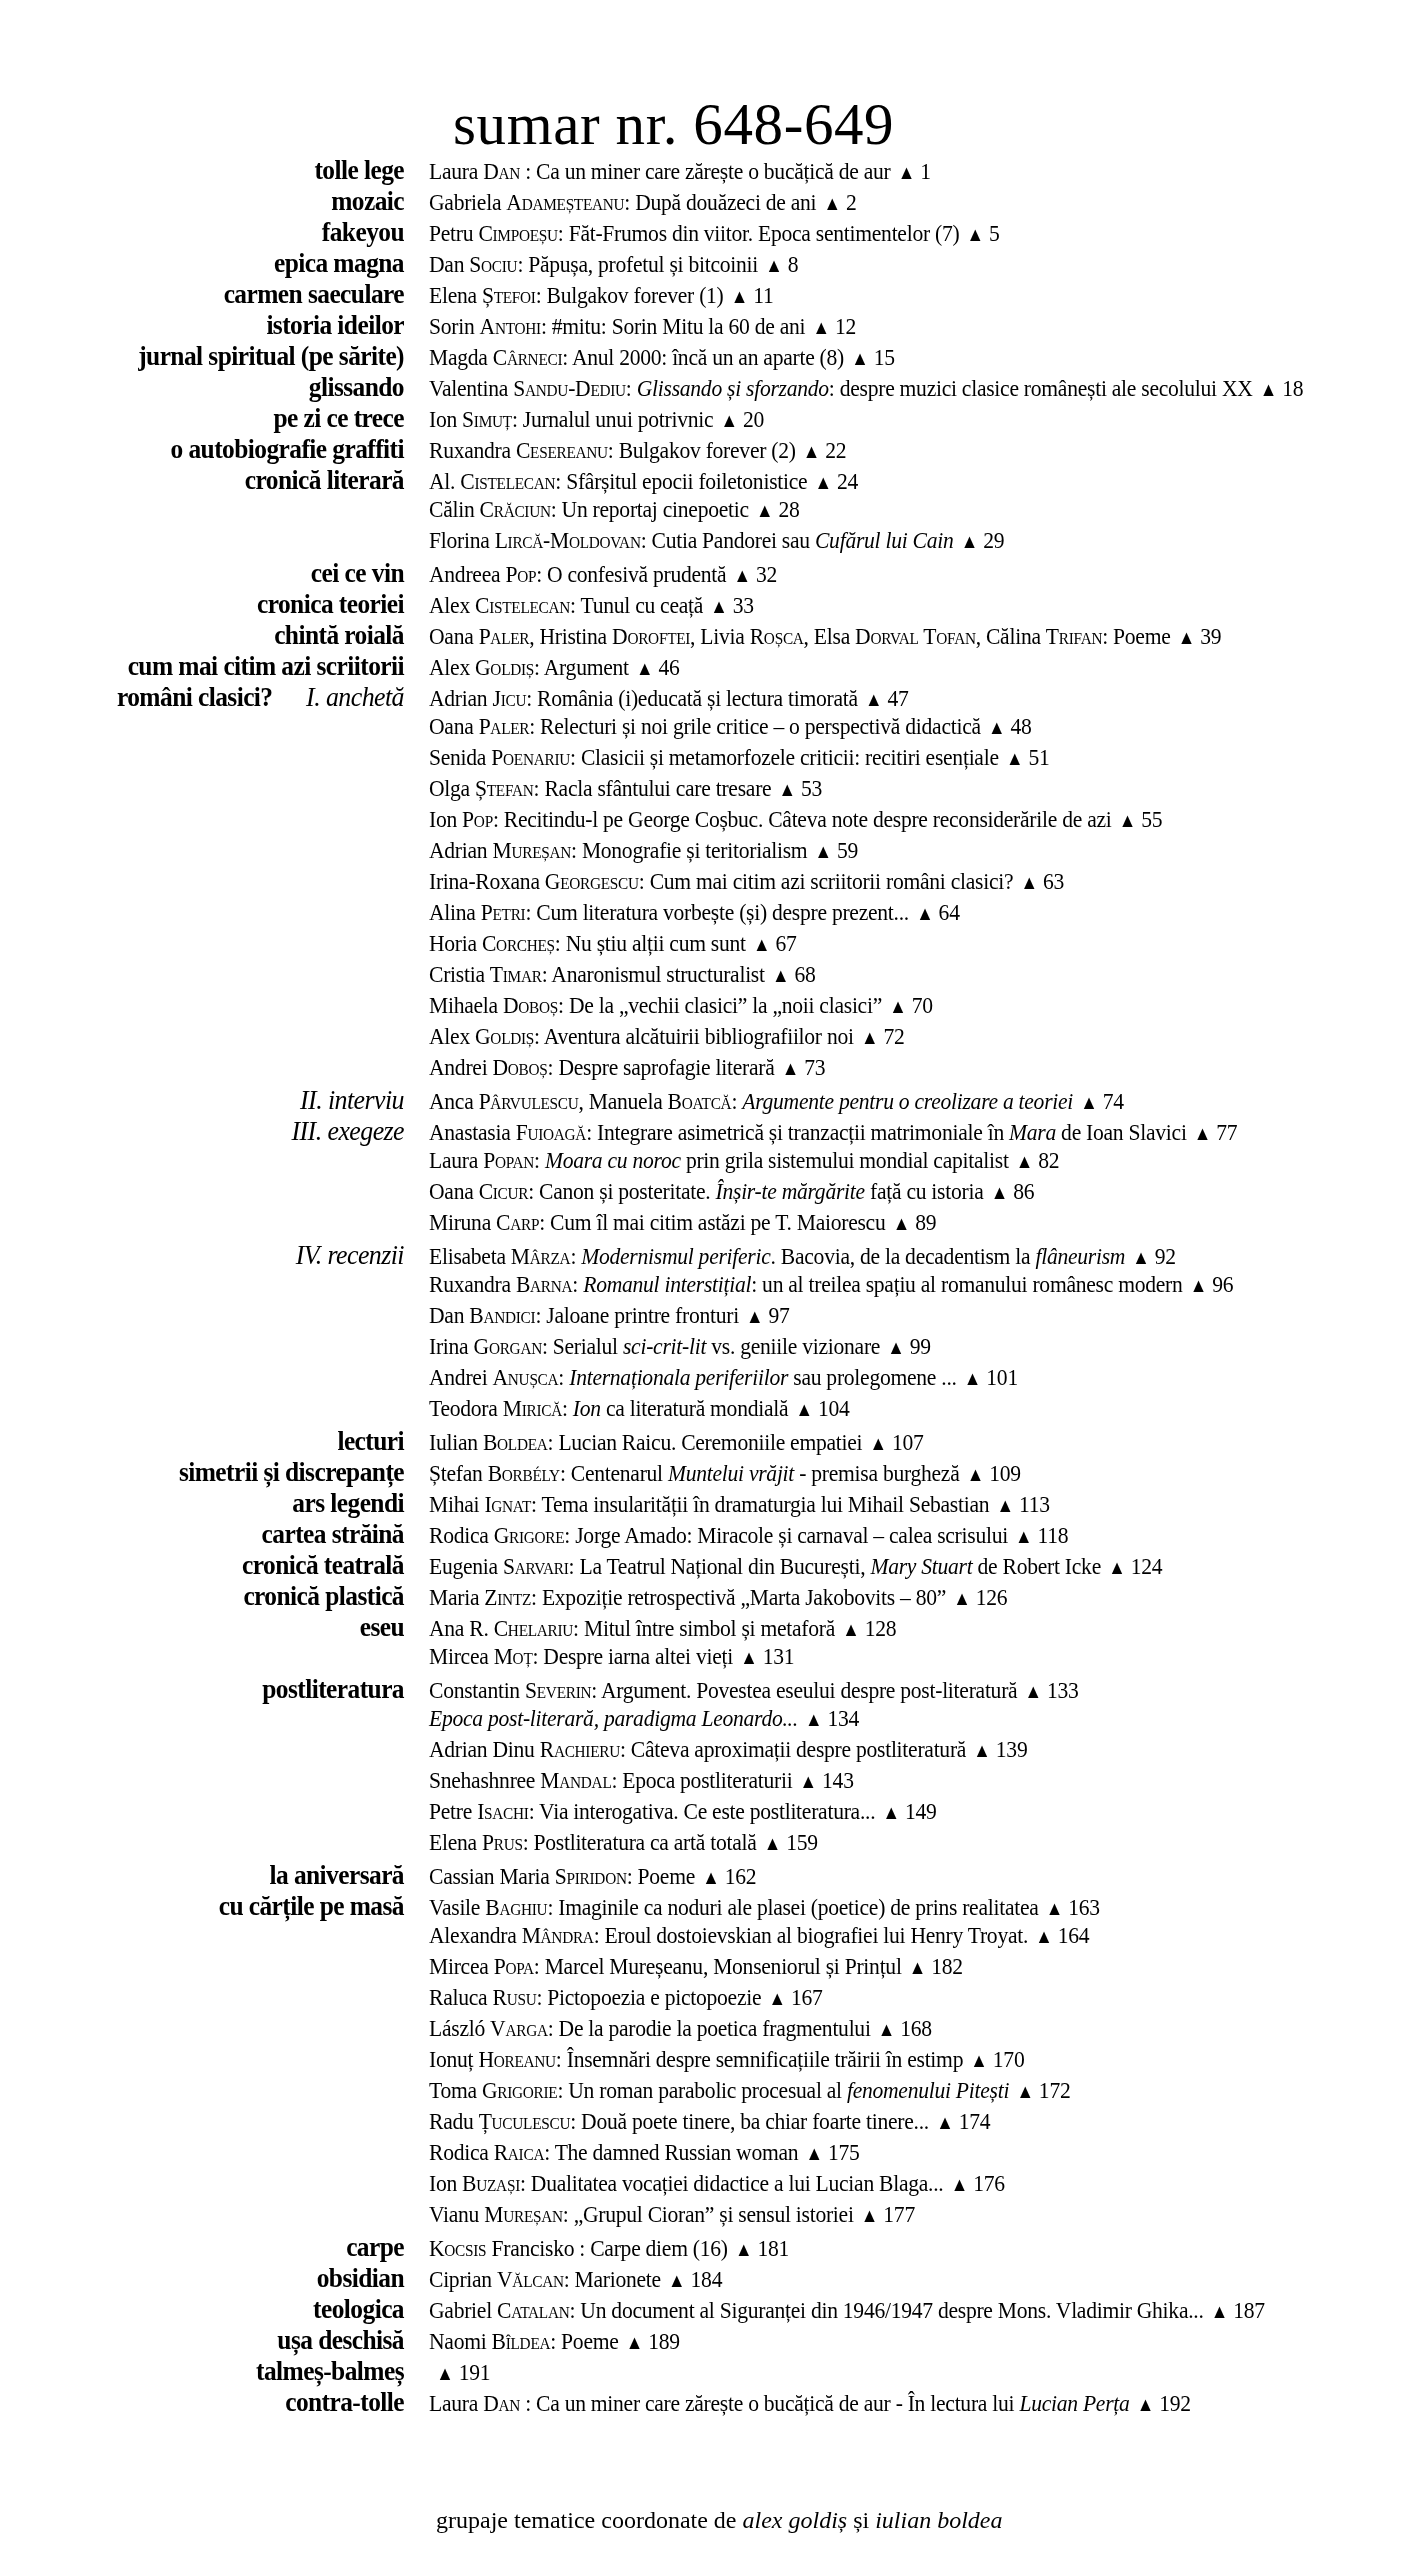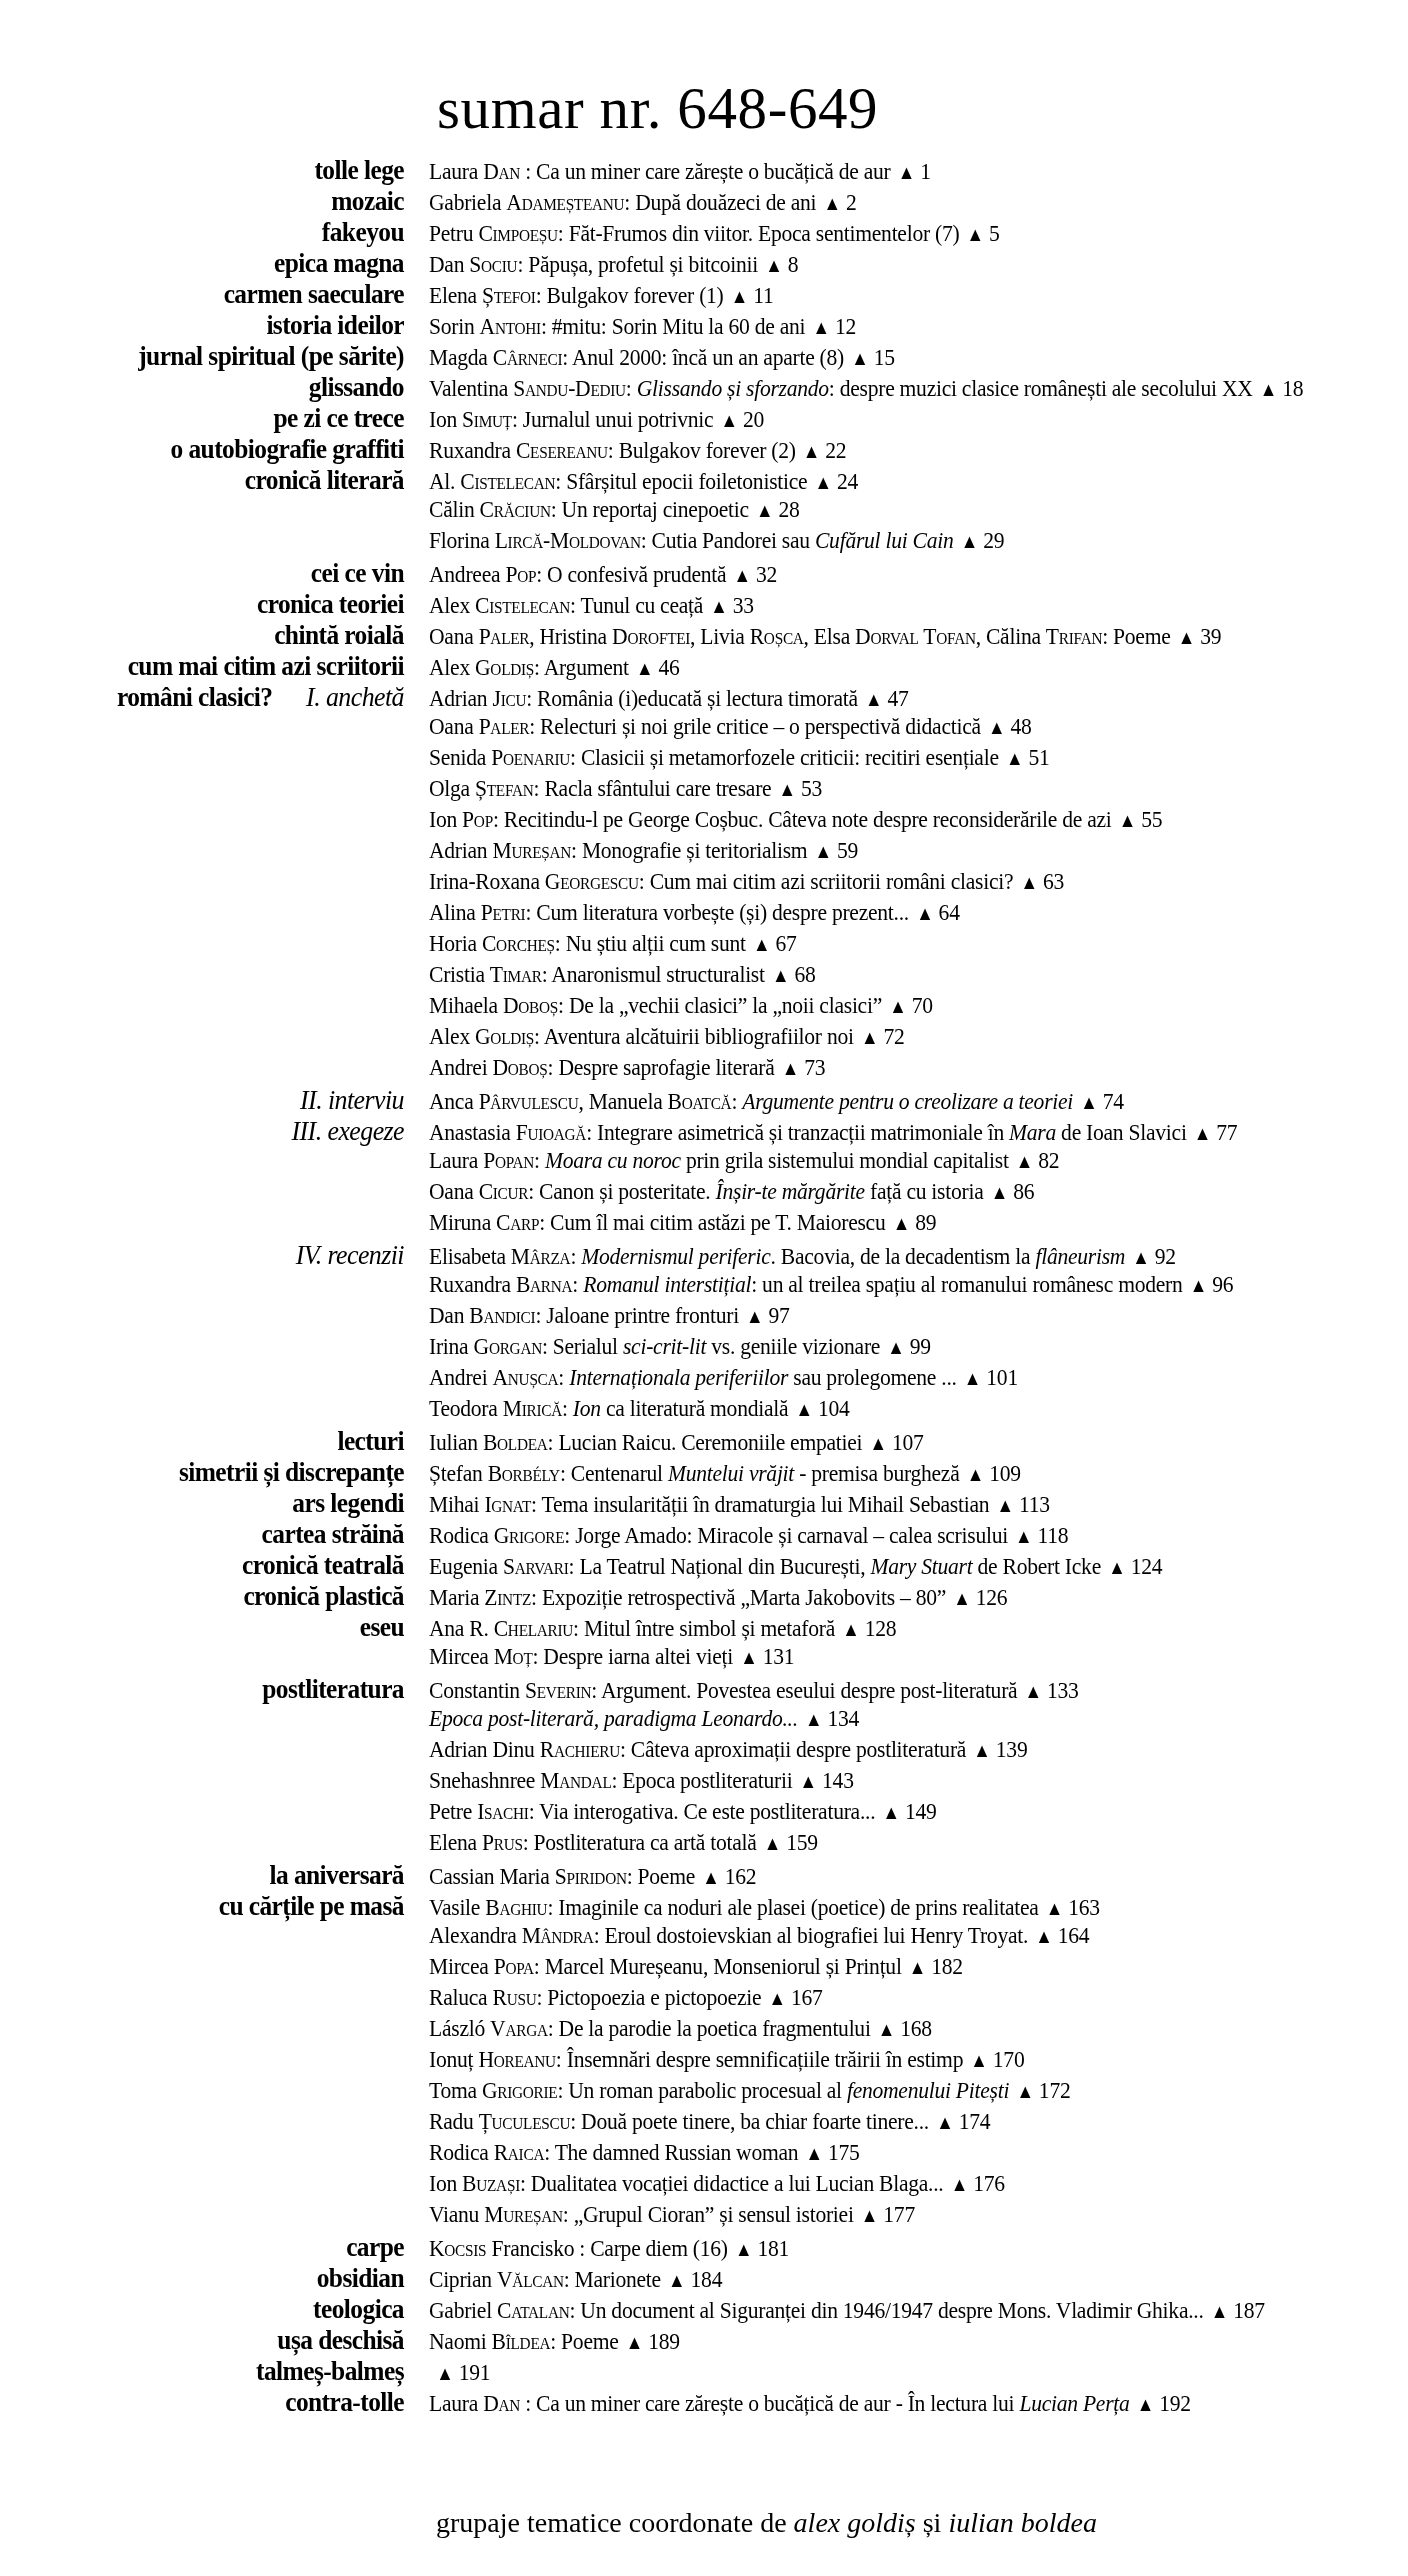--- a/index.html
+++ b/index.html
@@ -6,21 +6,21 @@
   .page {
     position:relative;
     width:1408px; height:2576px;
     background:#ffffff;
     color:#000000;
     font-family:"Liberation Serif", serif;
     overflow:hidden;
   }
   .title {
     position:absolute; top:74px; left:437px;
-    margin:0; font-size:59px; font-weight:400; letter-spacing:0.6px;
+    margin:16px; font-size:59px; font-weight:400; letter-spacing:0.6px;
     white-space:nowrap;
   }
   .toc { position:absolute; top:155px; left:0; width:1137px; }
   .row {
     display:flex; align-items:baseline;
     height:31px; white-space:nowrap;
   }
   .row-label {
     flex:0 0 404px; width:404px;
     text-align:right;
@@ -33,21 +33,21 @@
     margin-left:25.4px;
     font-size:24px; letter-spacing:-0.3px;
     transform:scaleX(0.90); transform-origin:0 50%;
   }
   .sc { font-variant:small-caps; }
   .i  { font-style:italic; }
   .bullet { display:inline-block; margin:0 5.8px 0 8px; font-size:0.82em; }
   .pnum { }
   .footer {
     position:absolute; top:2507px; left:436px;
-    font-size:28px; letter-spacing:0px; white-space:nowrap;
+    font-size:24px; letter-spacing:0px; white-space:nowrap;
   }
   .footer .i { font-style:italic; }
 </style>
 </head>
 <body>
 
 <div class="page">
   <h1 class="title">sumar nr. 648-649</h1>
 
   <div class="toc">

